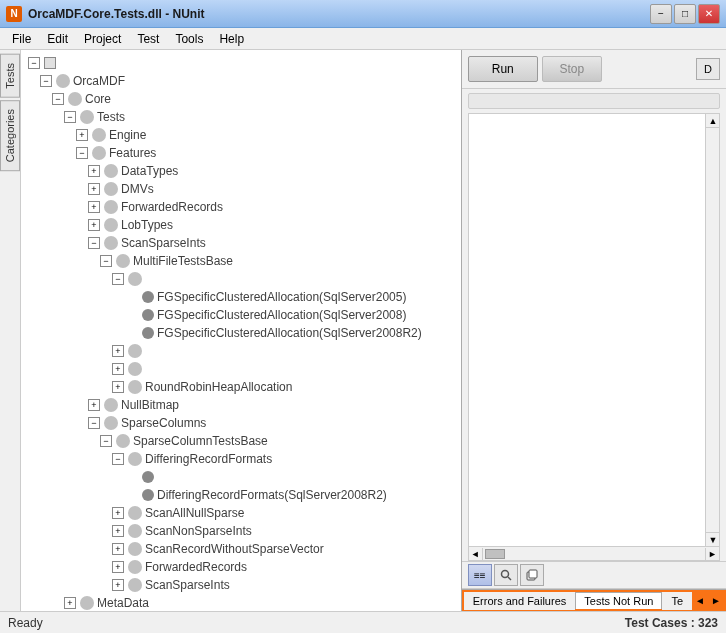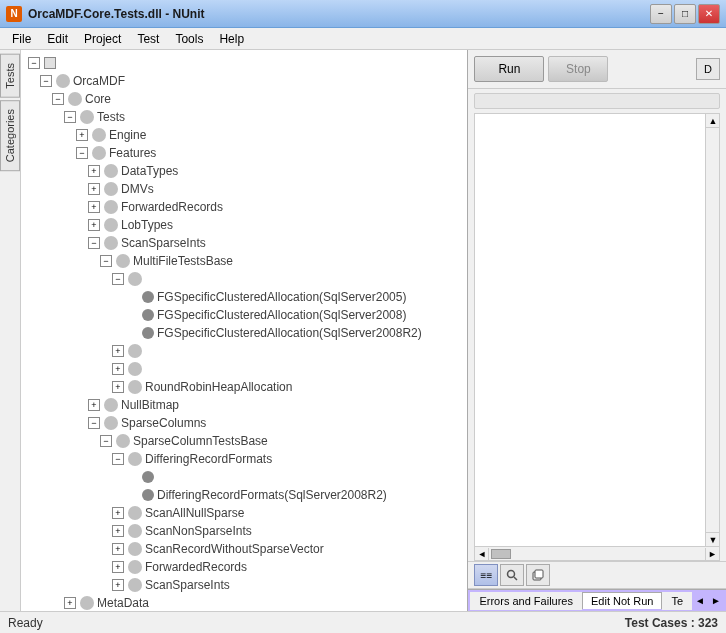--- a/index.html
+++ b/index.html
@@ -164,21 +164,21 @@
     .icon-btn.active {
       background: linear-gradient(to bottom, #d0d8f0, #b0c0e8);
       border: 1px solid #8090c0;
     }
 
     
     .bottom-tabs-row {
       display: flex;
       align-items: center;
       border-top: 1px solid #aaa;
-      background: #c4b5fd;
+      background: #f97316;
       padding: 8px 2px;
       height: 22px;
     }
     .bottom-tab {
       padding: 2px 8px;
       font-size: 11px;
       cursor: pointer;
       border: 1px solid transparent;
       background: #f0f0f0;
       white-space: nowrap;
@@ -532,21 +532,21 @@
       <div class="icon-btn">
         <svg width="12" height="12" viewBox="0 0 12 12">
           <rect x="1" y="3" width="8" height="8" rx="1" stroke="#555" stroke-width="1" fill="none"></rect>
           <rect x="3" y="1" width="8" height="8" rx="1" stroke="#555" stroke-width="1" fill="white"></rect>
         </svg>
       </div>
     </div>
 
     <div class="bottom-tabs-row">
       <div class="bottom-tab">Errors and Failures</div>
-      <div class="bottom-tab active">Edit Not Run</div>
+      <div class="bottom-tab active">Tests Not Run</div>
       <div class="bottom-tab">Te</div>
       <div style="flex:1;"></div>
       <div class="bottom-tab-arrow">◄</div>
       <div class="bottom-tab-arrow">►</div>
     </div>
 
   </div>
 </div>
 
 <div class="status-bar">

